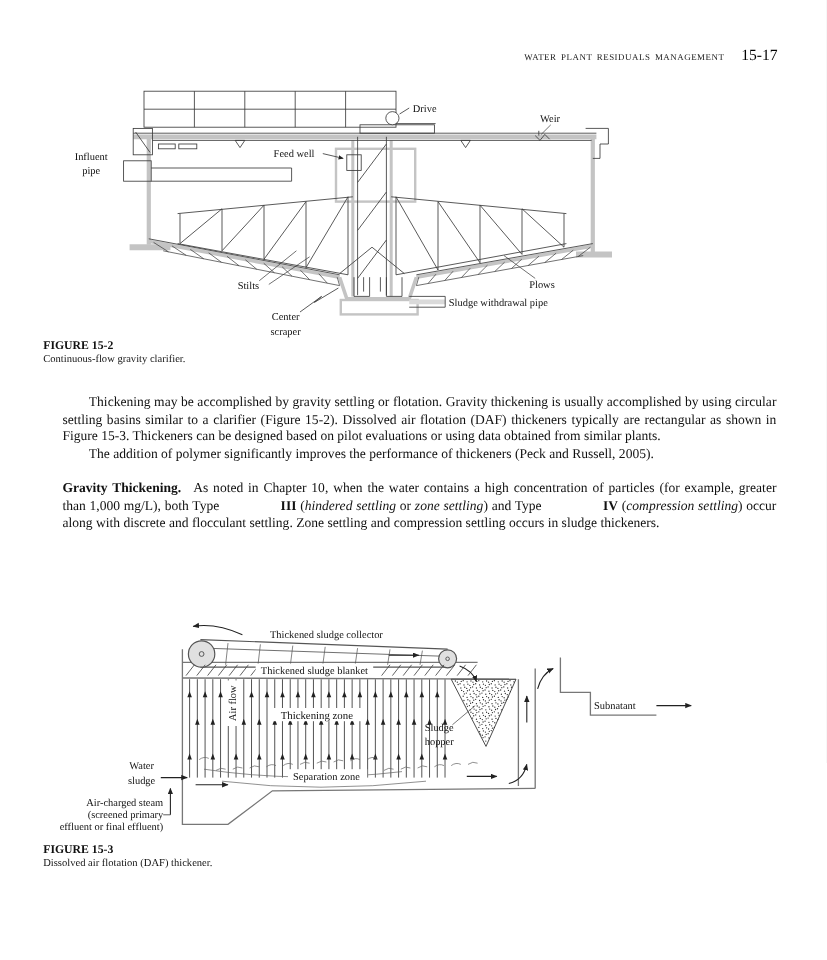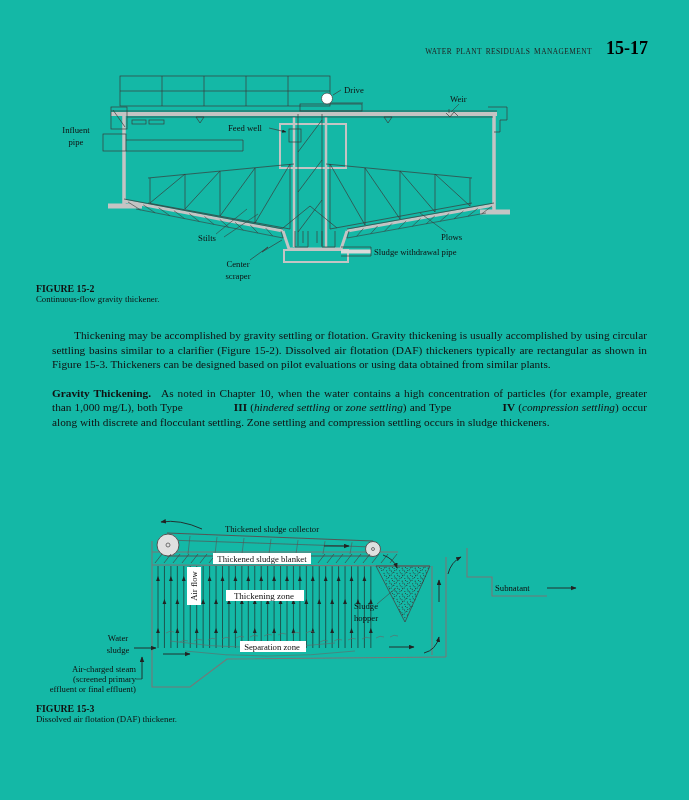--- a/index.html
+++ b/index.html
@@ -1,21 +1,21 @@
 <!DOCTYPE html>
 <html><head>
 <meta charset="utf-8">
 <style>
   html,body{margin:0;padding:0;background:#e8e8e8;}
-  #page{position:relative;width:689px;height:800px;background:#14b8a6;overflow:hidden;
+  #page{position:relative;width:689px;height:800px;background:#ffffff;overflow:hidden;
         font-family:"Liberation Serif","DejaVu Serif",serif;color:#111;}
   
   #hdr{position:absolute;top:38px;right:41px;display:flex;align-items:baseline;white-space:nowrap;}
   #hdr .run{font-size:7.4px;letter-spacing:.45px;word-spacing:1.5px;color:#222;}
-  #hdr .pg{font-size:18px;font-weight:bold;margin-left:14px;color:#000;}
+  #hdr .pg{font-size:13px;font-weight:normal;margin-left:14px;color:#000;}
   
   .figcap{position:absolute;left:36px;}
   .figcap .tag{font-weight:bold;font-size:9.8px;line-height:11px;}
   .figcap .txt{font-size:8.8px;line-height:11px;}
   
   #bodytext{position:absolute;left:52px;top:328px;width:595px;font-size:11.3px;
             line-height:14.55px;text-align:justify;}
   #bodytext p{margin:0;}
   #bodytext p.ind{text-indent:22px;}
   #bodytext p.sect{margin-top:14px;}
@@ -182,25 +182,26 @@
       <text x="207" y="241" text-anchor="middle">Stilts</text>
       <text x="441" y="240">Plows</text>
       <text x="374" y="255">Sludge withdrawal pipe</text>
       <text x="238" y="267" text-anchor="middle">Center</text>
       <text x="238" y="279" text-anchor="middle">scraper</text>
     </g>
   </svg>
 
   <div class="figcap" style="top:283px">
     <div class="tag">FIGURE 15-2</div>
-    <div class="txt">Continuous-flow gravity thickener.</div>
+    <div class="txt">Continuous-flow gravity clarifier.</div>
   </div>
 
   <div id="bodytext">
     <p class="ind"><span>Thickening may be accomplished by gravity settling or flotation. Gravity thickening is usually accomplished by using circular settling basins similar to a clarifier (Figure 15-2). Dissolved air flotation (DAF) thickeners typically are rectangular as shown in Figure 15-3. Thickeners can be designed based on pilot evaluations or using data obtained from similar plants.</span></p>
+    <p class="ind"><span>The addition of polymer significantly improves the performance of thickeners (Peck and Russell, 2005).</span></p>
     <p class="sect"><span class="runin">Gravity Thickening.</span><span class="gap"></span><span>As noted in Chapter 10, when the water contains a high concentration of particles (for example, greater than 1,000 mg/L), both Type </span><span class="bd">III</span><span> (</span><span class="it">hindered settling</span><span> or </span><span class="it">zone settling</span><span>) and Type </span><span class="bd">IV</span><span> (</span><span class="it">compression settling</span><span>) occur along with discrete and flocculant settling. Zone settling and compression settling occurs in sludge thickeners.</span></p>
   </div>
 
   <svg id="fig3" style="top:512px" width="689" height="190" viewBox="0 512 689 190">
     <defs>
       <marker id="arw" markerWidth="8" markerHeight="8" refX="5.5" refY="2.5" orient="auto">
         <path d="M0,0 L6,2.5 L0,5 z" fill="#222"></path>
       </marker>
     </defs>
 

